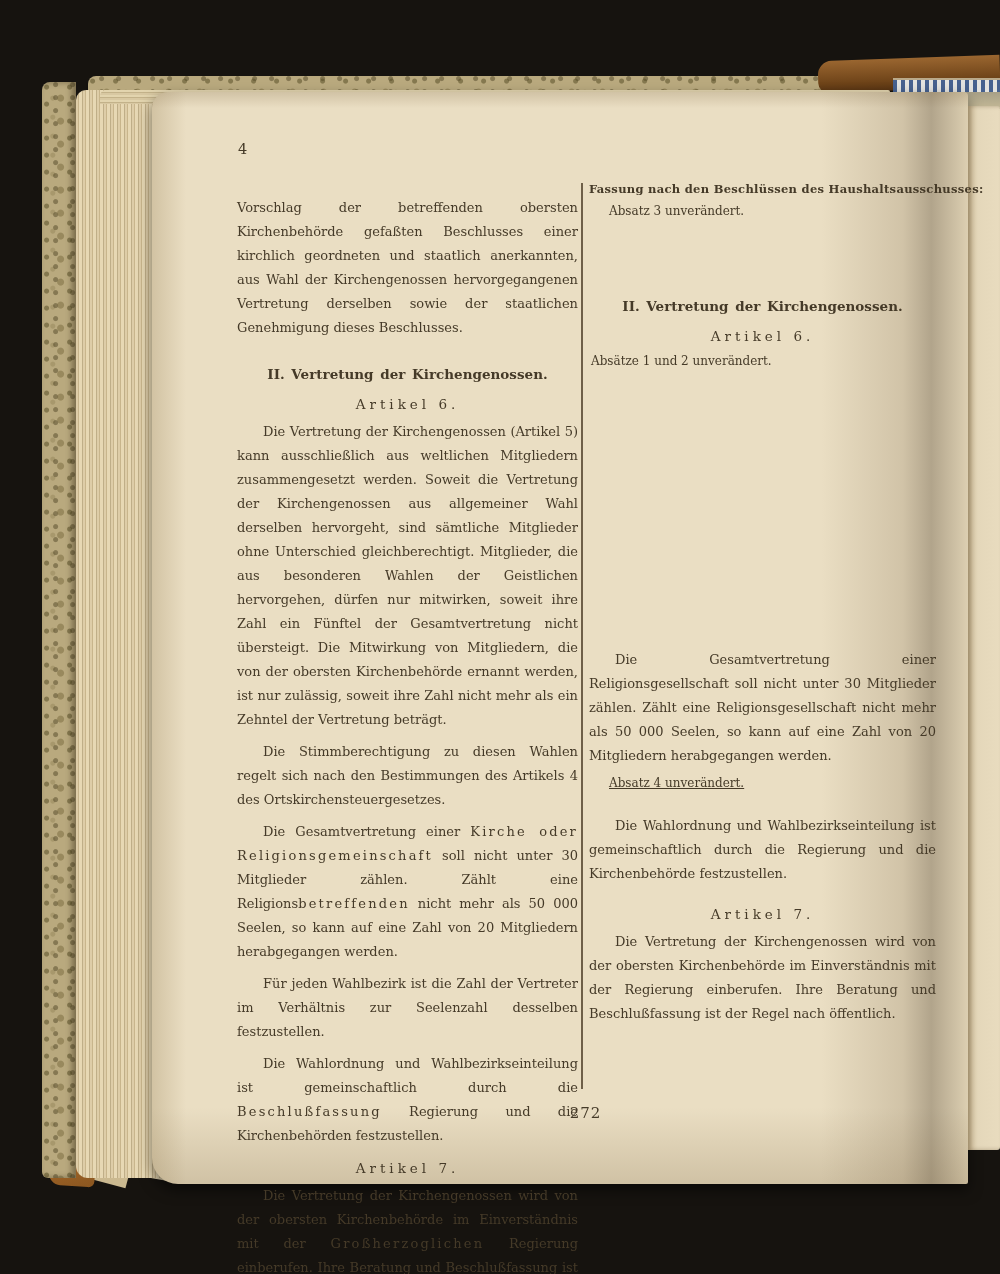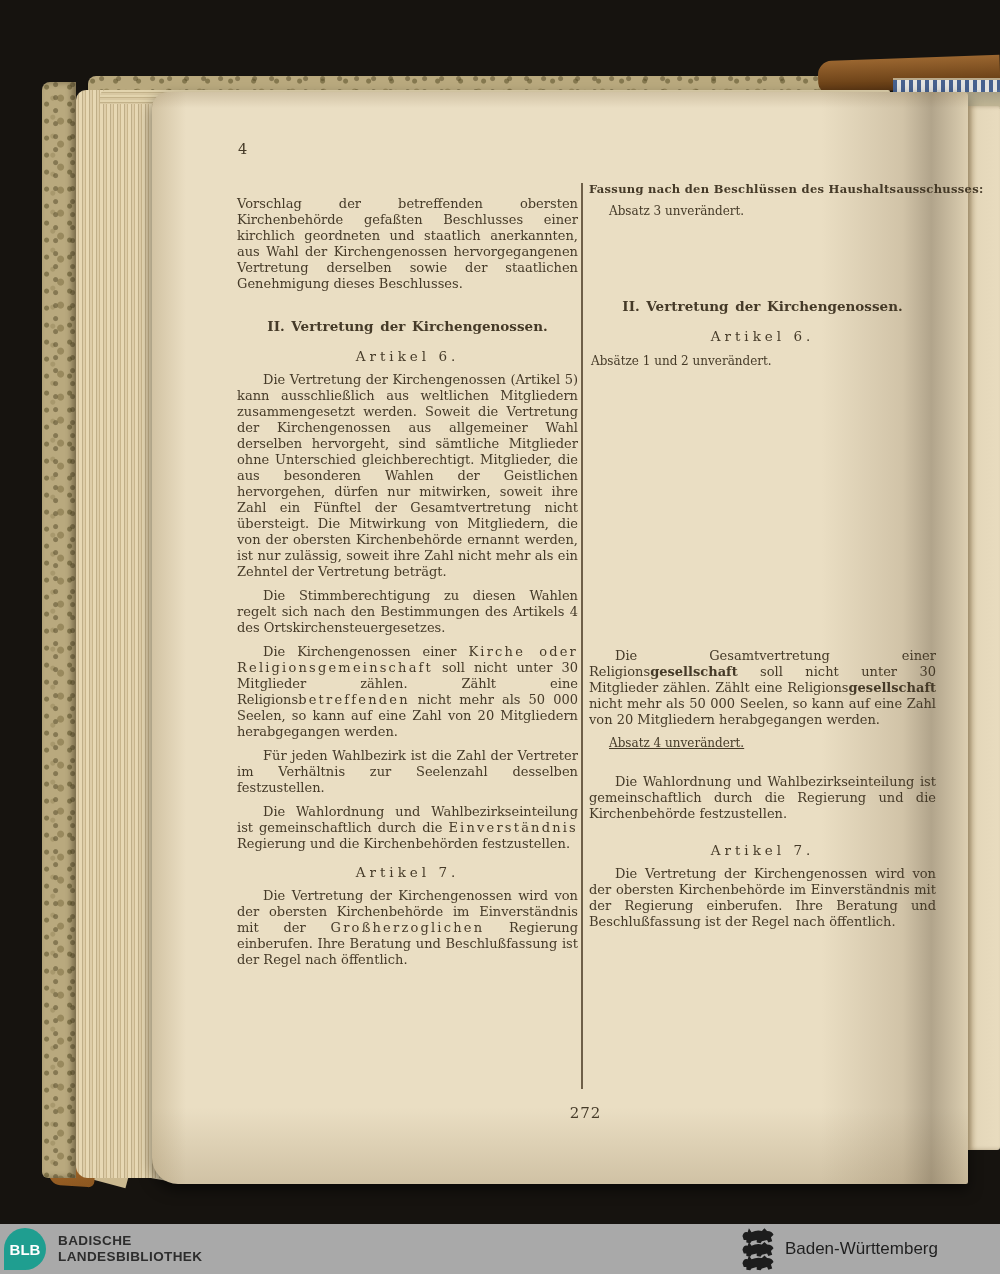--- a/index.html
+++ b/index.html
@@ -51,25 +51,25 @@
   .pagenum-bottom { position:absolute; left:237px; top:1104px; width:697px; text-align:center; font-size:15px; letter-spacing:1px; }
   .col-divider { position:absolute; left:581px; top:183px; width:2px; height:906px; background:#6e5f48; }
 
   .col { position:absolute; top:182px; }
   .col-left { left:237px; width:341px; }
   .col-right { left:589px; width:347px; }
 
   .col-header { font-size:12.5px; font-weight:bold; text-align:center; letter-spacing:.3px; white-space:nowrap; }
   .col-right .col-header { font-size:11.5px; }
 
-  .para { font-size:13px; line-height:16px; text-align:justify; margin-top:8px; }
+  .para { font-size:13px; line-height:24px; text-align:justify; margin-top:8px; }
   .para.indent { text-indent:26px; }
   .para.first { margin-top:14px; }
   .sperr { letter-spacing:2.2px; }
-  .bseg { font-weight:bold;margin-top:20px; }
+  .bseg { font-weight:normal;margin-top:20px; }
 
   .section-head { font-size:13.5px; font-weight:bold; text-align:center; margin-top:26px; word-spacing:2px; }
   .article-head { font-size:13.5px; text-align:center; letter-spacing:4px; margin-top:14px; }
   .note { font-size:12px; margin-top:8px; padding-left:20px; }
 
   .col-right .section-head { margin-top:80px; }
   .col-right .article-head { margin-top:14px; }
   .col-right .note-1 { margin-top:8px; }
   .col-right .note-2 { margin-top:10px; padding-left:2px; }
   .col-right .para-2 { margin-top:280px; }
@@ -108,54 +108,36 @@
 
   <div class="pagenum-top ink">4</div>
   <div class="col-divider"></div>
 
   <div class="col col-left ink">
     <p class="para first">Vorschlag der betreffenden obersten Kirchenbehörde gefaßten Beschlusses einer kirchlich geordneten und staatlich anerkannten, aus Wahl der Kirchengenossen hervorgegangenen Vertretung derselben sowie der staatlichen Genehmigung dieses Beschlusses.</p>
     <div class="section-head">II. Vertretung der Kirchengenossen.</div>
     <div class="article-head">Artikel 6.</div>
     <p class="para indent">Die Vertretung der Kirchengenossen (Artikel 5) kann ausschließlich aus weltlichen Mitgliedern zusammengesetzt werden. Soweit die Vertretung der Kirchengenossen aus allgemeiner Wahl derselben hervorgeht, sind sämtliche Mitglieder ohne Unterschied gleichberechtigt. Mitglieder, die aus besonderen Wahlen der Geistlichen hervorgehen, dürfen nur mitwirken, soweit ihre Zahl ein Fünftel der Gesamtvertretung nicht übersteigt. Die Mitwirkung von Mitgliedern, die von der obersten Kirchenbehörde ernannt werden, ist nur zulässig, soweit ihre Zahl nicht mehr als ein Zehntel der Vertretung beträgt.</p>
     <p class="para indent">Die Stimmberechtigung zu diesen Wahlen regelt sich nach den Bestimmungen des Artikels 4 des Ortskirchensteuergesetzes.</p>
-    <p class="para indent"><span>Die Kirchengenossen einer </span><span class="sperr">Kirche oder Religionsgemeinschaft</span><span> soll nicht unter 30 Mitglieder zählen. Zählt eine Religions</span><span class="sperr">betreffenden</span><span> nicht mehr als 50 000 Seelen, so kann auf eine Zahl von 20 Mitgliedern herabgegangen werden.</span></p>
+    <p class="para indent"><span>Die Gesamtvertretung einer </span><span class="sperr">Kirche oder Religionsgemeinschaft</span><span> soll nicht unter 30 Mitglieder zählen. Zählt eine Religions</span><span class="sperr">betreffenden</span><span> nicht mehr als 50 000 Seelen, so kann auf eine Zahl von 20 Mitgliedern herabgegangen werden.</span></p>
     <p class="para indent">Für jeden Wahlbezirk ist die Zahl der Vertreter im Verhältnis zur Seelenzahl desselben festzustellen.</p>
-    <p class="para indent"><span>Die Wahlordnung und Wahlbezirkseinteilung ist gemeinschaftlich durch die </span><span class="sperr">Einverständnis</span><span> Regierung und die Kirchenbehörden festzustellen.</span></p>
+    <p class="para indent"><span>Die Wahlordnung und Wahlbezirkseinteilung ist gemeinschaftlich durch die </span><span class="sperr">Beschlußfassung</span><span> Regierung und die Kirchenbehörden festzustellen.</span></p>
     <div class="article-head article-head-7">Artikel 7.</div>
     <p class="para indent"><span>Die Vertretung der Kirchengenossen wird von der obersten Kirchenbehörde im Einverständnis mit der </span><span class="sperr">Großherzoglichen</span><span> Regierung einberufen. Ihre Beratung und Beschlußfassung ist der Regel nach öffentlich.</span></p>
   </div>
 
   <div class="col col-right ink">
     <div class="col-header">Fassung nach den Beschlüssen des Haushaltsausschusses:</div>
     <div class="note note-1">Absatz 3 unverändert.</div>
     <div class="section-head">II. Vertretung der Kirchengenossen.</div>
     <div class="article-head">Artikel 6.</div>
     <div class="note note-2">Absätze 1 und 2 unverändert.</div>
     <p class="para indent para-2"><span>Die Gesamtvertretung einer Religions</span><span class="bseg">gesellschaft</span><span> soll nicht unter 30 Mitglieder zählen. Zählt eine Religions</span><span class="bseg">gesellschaft</span><span> nicht mehr als 50 000 Seelen, so kann auf eine Zahl von 20 Mitgliedern herabgegangen werden.</span></p>
     <div class="note note-3">Absatz 4 unverändert.</div>
     <p class="para indent para-3">Die Wahlordnung und Wahlbezirkseinteilung ist gemeinschaftlich durch die Regierung und die Kirchenbehörde festzustellen.</p>
     <div class="article-head article-head-7">Artikel 7.</div>
     <p class="para indent">Die Vertretung der Kirchengenossen wird von der obersten Kirchenbehörde im Einverständnis mit der Regierung einberufen. Ihre Beratung und Beschlußfassung ist der Regel nach öffentlich.</p>
   </div>
 
   <div class="pagenum-bottom ink">272</div>
 
-  <div class="footer">
-    <div class="blb-badge">BLB</div>
-    <div class="blb-name">
-      <div>BADISCHE</div>
-      <div>LANDESBIBLIOTHEK</div>
-    </div>
-    <div class="footer-right">
-      <svg class="bw-lions" width="34" height="44" viewBox="0 0 26 34" xmlns="http://www.w3.org/2000/svg">
-        <defs>
-          <path id="lion" d="M1 7 Q2 3 5 4 L6 1 L8 4 Q12 2 16 3 L18 1 L20 3 Q24 3 25 6 L23 8 L24 11 L21 12 L20 10 L16 11 L15 12.5 L12 12 L12 10 L8 11 L7 12.5 L4 12 L4 10 L2 10 Z" fill="#1d1d1d"></path>
-        </defs>
-        <use href="#lion" x="0" y="0"></use>
-        <use href="#lion" x="0" y="10.5"></use>
-        <use href="#lion" x="0" y="21"></use>
-      </svg>
-      <div class="bw-label">Baden-Württemberg</div>
-    </div>
-  </div>
 
 </div>
 
 </body></html>

